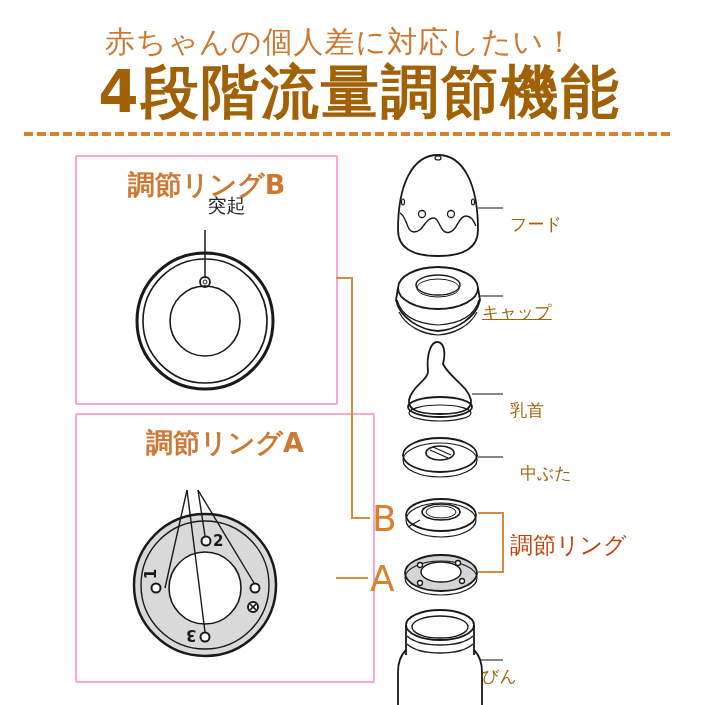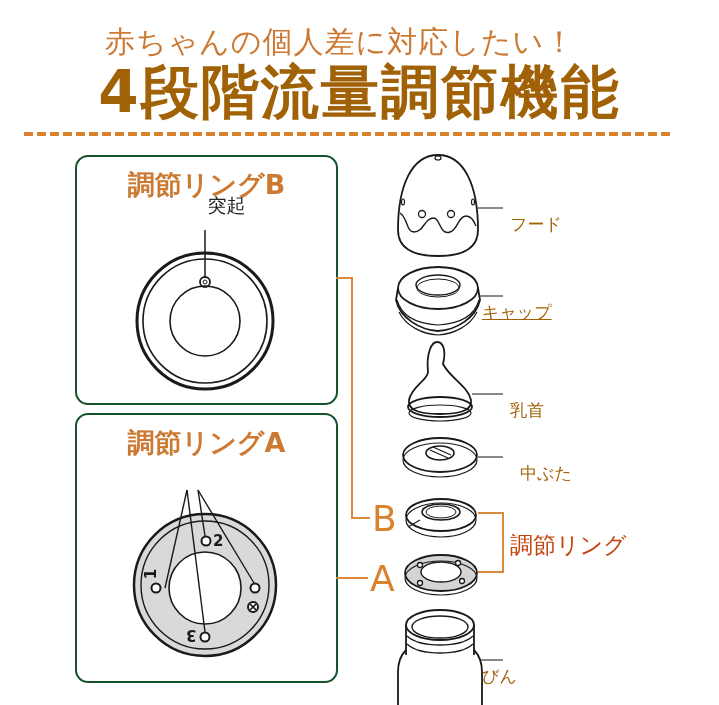--- a/index.html
+++ b/index.html
@@ -3,21 +3,21 @@
 <meta charset="utf-8">
 <style>
   html, body { margin: 0; padding: 0; background: #ffffff; }
   body { width: 719px; height: 705px; position: relative; overflow: hidden;
          font-family: "DejaVu Sans", sans-serif; }
   .abs { position: absolute; }
   .subtitle { left: 0; width: 680px; top: 22px; text-align: center;
               font-size: 30px; color: #cc7a33; letter-spacing: 1px; }
   .title { left: 0; width: 719px; top: 54px; text-align: center;
            font-size: 58px; font-weight: bold; color: #a16207; letter-spacing: 2px; }
-  .box { border: 2px solid #14532d; border-radius: 13px; background: #fff; }
+  .box { border: 2px solid #f9a8d4; border-radius: 2px; background: #fff; }
   .box-title { left: 0; right: 0; text-align: center; color: #cc7a33;
                font-weight: bold; font-size: 27px; }
   .small-label { font-size: 19px; color: #222; text-align: center; }
   .part-label { font-size: 17px; color: #a16207; margin-top: 16px; }
   .ab-letter { font-size: 36px; color: #d9822e; }
   .ring-label { font-size: 23px; color: #c2410c; }
   svg { position: absolute; left: 0; top: 0; }
 </style>
 </head>
 <body>
@@ -27,21 +27,21 @@
 
 <svg width="719" height="705">
   <line x1="24" y1="134" x2="674" y2="134" stroke="#d9822e" stroke-width="4" stroke-dasharray="9,4"></line>
 </svg>
 
 <div class="abs box" style="left:75px; top:155px; width:259px; height:246px;">
   <div class="abs box-title" style="top:10px;">調節リングB</div>
   <div class="abs small-label" style="left:0; right:0; top:36px;padding-left:40px;">突起</div>
 </div>
 
-<div class="abs box" style="left:75px; top:413px; width:259px; height:266px;">
+<div class="abs box" style="left:75px; top:413px; width:259px; height:266px;padding-left:37px;">
   <div class="abs box-title" style="top:10px;">調節リングA</div>
 </div>
 
 <svg width="719" height="705">
 
   <g fill="none" stroke="#1a1a1a">
     <line x1="205" y1="230" x2="205" y2="278" stroke-width="1.5"></line>
     <circle cx="205" cy="321" r="68" stroke-width="3"></circle>
     <circle cx="205" cy="321" r="62" stroke-width="1.6"></circle>
     <circle cx="205" cy="321" r="35" stroke-width="1.6"></circle>

